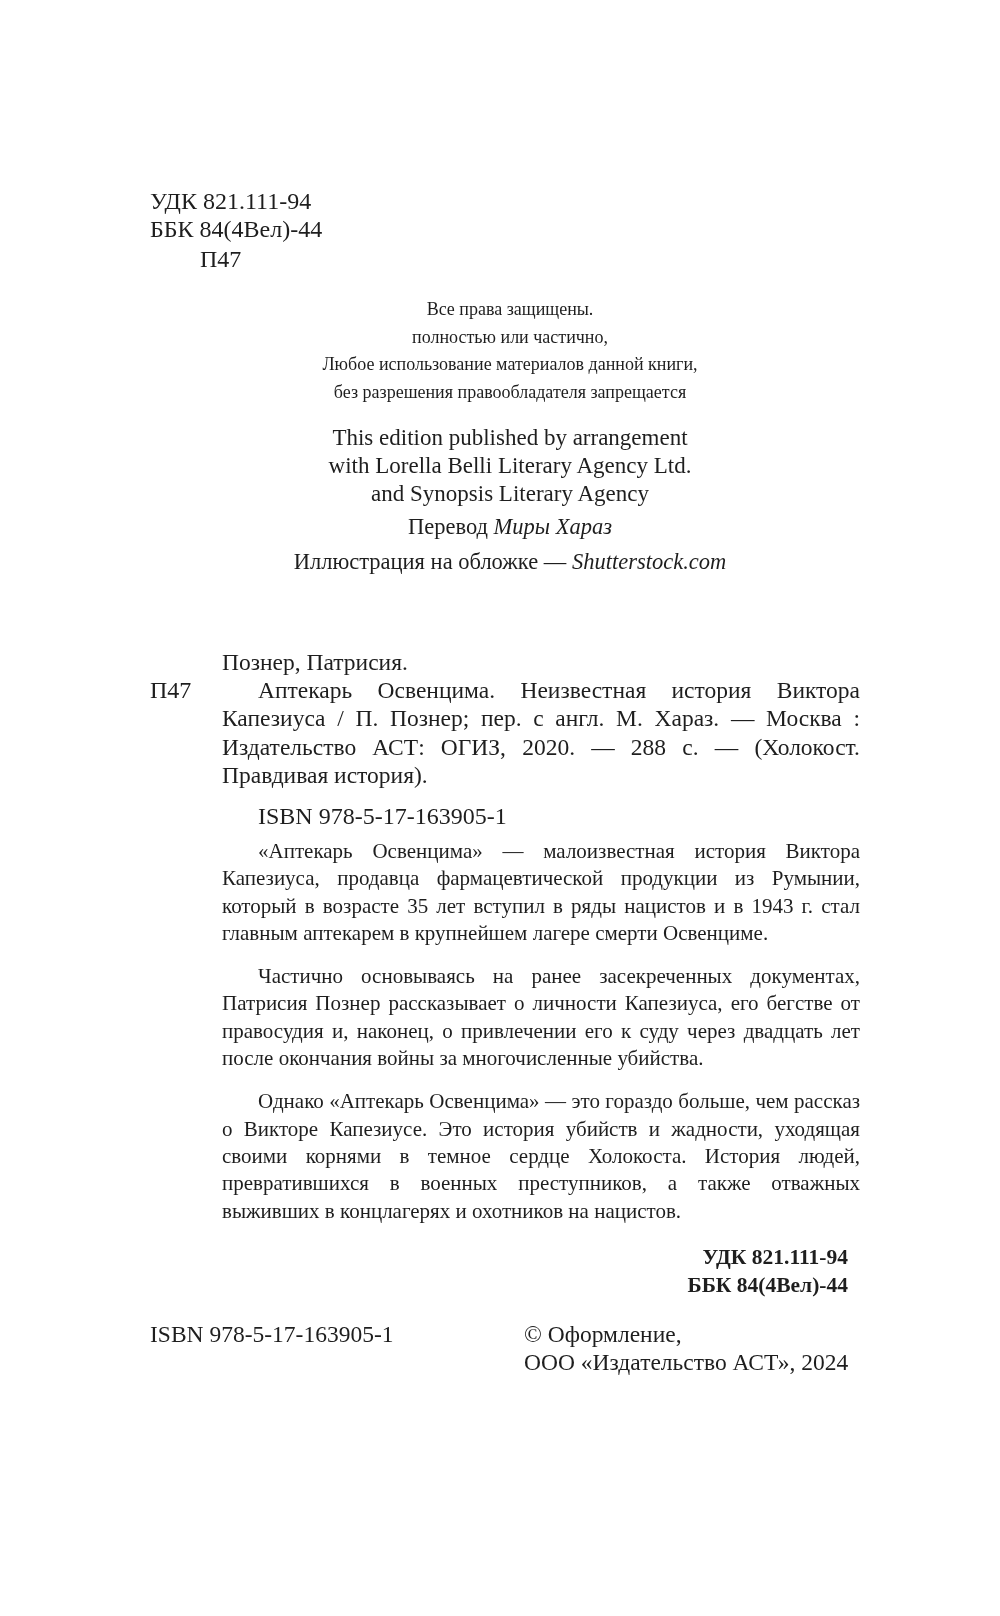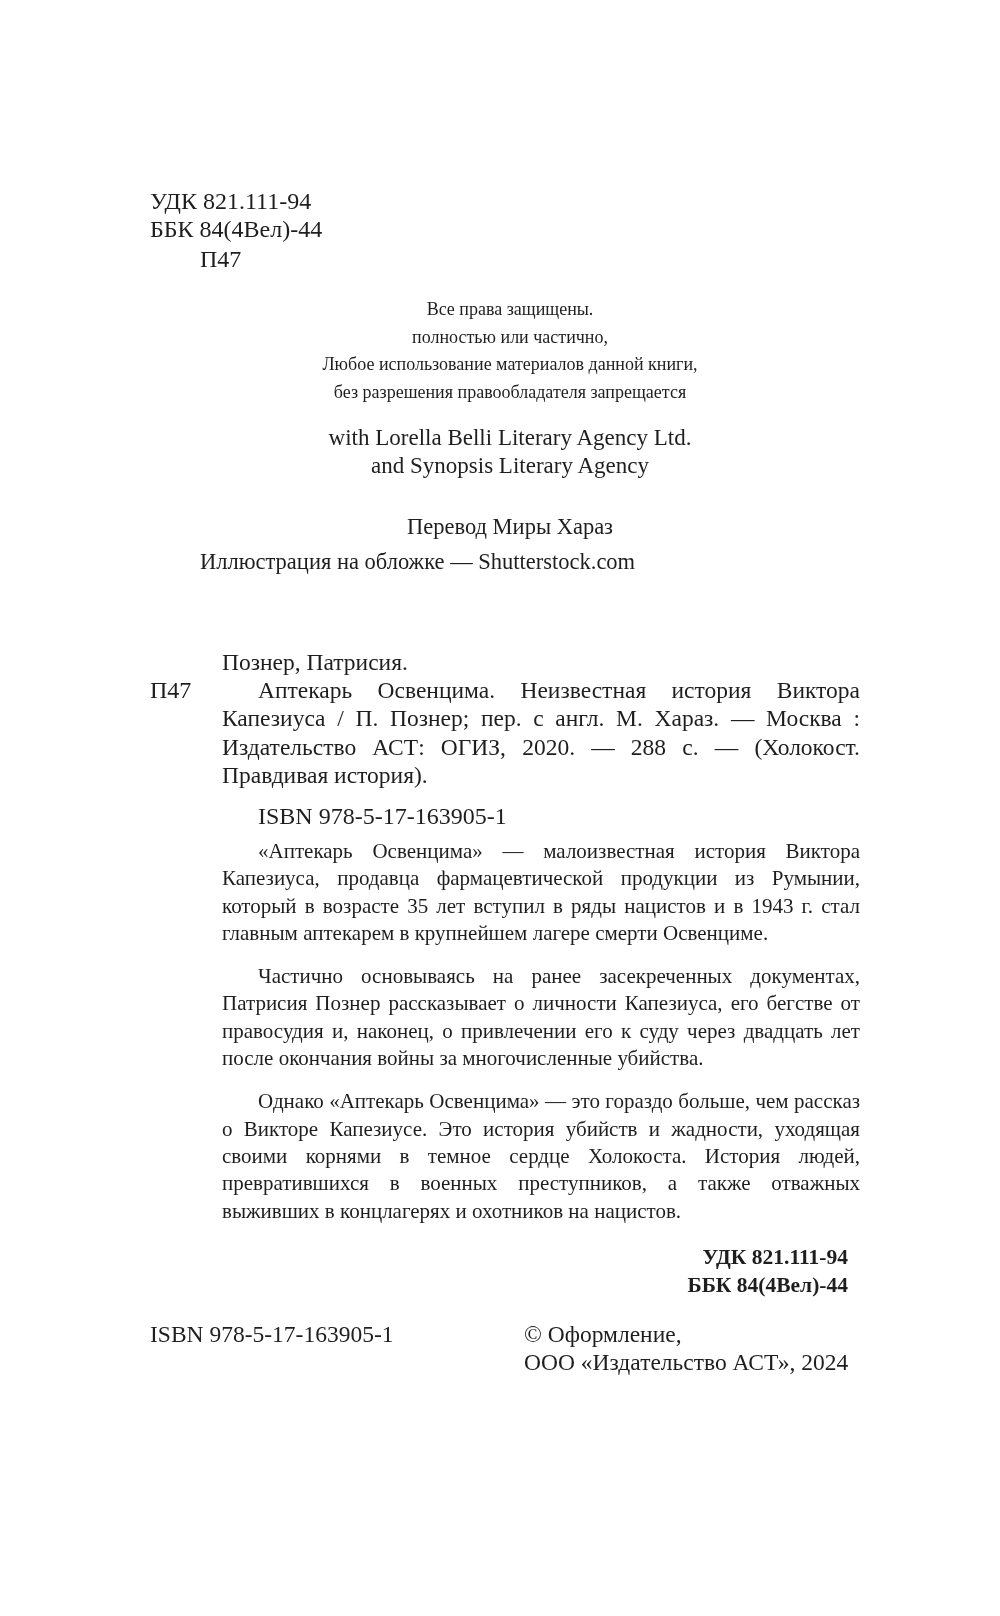--- a/index.html
+++ b/index.html
@@ -9,22 +9,22 @@
     color: #1e1e1e;
   }
   .abs { position: absolute; }
   .cls-top { left: 150px; top: 187px; font-size: 24px; line-height: 28px; }
   .cls-top div { white-space: nowrap; }
   .cls-top .indent { padding-left: 50px; margin-top: 2px; }
 
   .rights { left: 200px; width: 620px; top: 296px; text-align: center; font-size: 18px; line-height: 27.5px; }
   .arrangement { left: 200px; width: 620px; top: 424px; text-align: center; font-size: 23px; line-height: 28px; }
   .translator { left: 200px; width: 620px; top: 513px; text-align: center; font-size: 22.5px; line-height: 28px; }
-  .illustration { left: 200px; width: 620px; top: 548px; font-size: 22.5px; line-height: 28px; }
-  .it { }
+  .illustration { left: 200px; width: 620px; top: 548px; text-align: center; font-size: 22.5px; line-height: 28px; }
+  .it { font-style: italic; }
 
   .author { left: 222px; top: 648px; font-size: 23.5px; font-weight: normal; line-height: 28px; }
   .code-left { left: 150px; top: 676px; font-size: 24px; line-height: 28px; }
 
   .biblio { left: 222px; width: 638px; top: 676px; font-size: 23.5px; line-height: 28.3px; text-align: justify; }
   .biblio p { margin: 0; }
   .biblio .first { text-indent: 36px; text-align-last: left; }
 
   .isbn-mid { left: 258px; top: 802px; font-size: 24px; line-height: 28px; }
 
@@ -48,20 +48,21 @@
 </div>
 
 <div class="abs rights">
   <div>Все права защищены.</div>
   <div>полностью или частично,</div>
   <div>Любое использование материалов данной книги,</div>
   <div>без разрешения правообладателя запрещается</div>
 </div>
 
 <div class="abs arrangement">
+  <div>This edition published by arrangement</div>
   <div>with Lorella Belli Literary Agency Ltd.</div>
   <div>and Synopsis Literary Agency</div>
 </div>
 
 <div class="abs translator">
   <span>Перевод </span><span class="it">Миры Хараз</span>
 </div>
 
 <div class="abs illustration">
   <span>Иллюстрация на обложке — </span><span class="it">Shutterstock.com</span>

